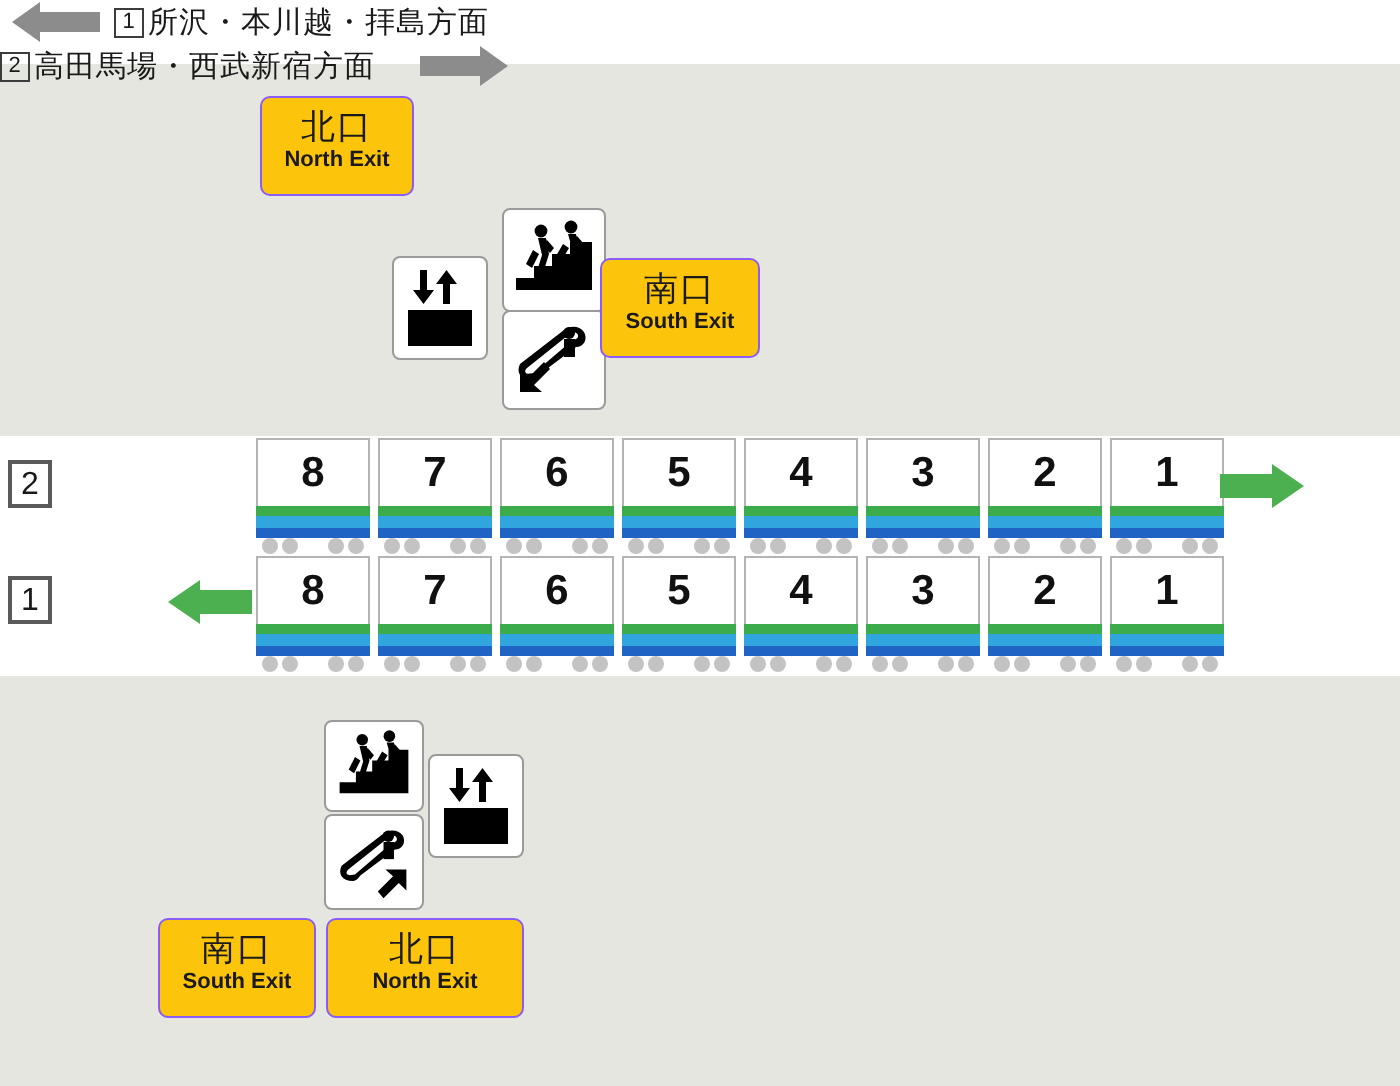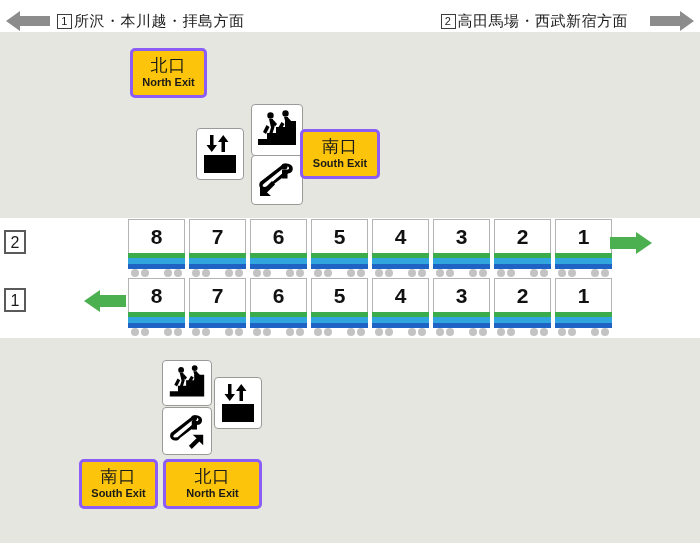--- a/index.html
+++ b/index.html
@@ -15,22 +15,23 @@
     position: relative;
   }
 
   
   .header {
     position: absolute;
     left: 0; top: 0;
     width: 700px; height: 32px;
     background: #ffffff;
     display: flex;
-    align-items: flex-end;
+    align-items: flex-start;
     justify-content: space-between;
+    flex-direction: column;
   }
   .hdr-group {
     display: flex;
     align-items: center;
     gap: 7px;
   }
   .hdr-left { margin-left: 6px; }
   .hdr-right { margin-right: 6px; gap: 22px; }
   .hdr-text {
     font-size: 15px;
@@ -59,21 +60,21 @@
     width: 700px;
   }
   .band-concourse-top { top: 32px; height: 186px; background: #e6e6e1; }
   .band-platform      { top: 218px; height: 120px; background: #ffffff; }
   .band-concourse-bot { top: 338px; height: 205px; background: #e6e6e1; }
 
   
   .exit-sign {
     position: absolute;
     background: #fcc40a;
-    border: 3px solid #8b5cf6;
+    border: 1px solid #8b5cf6;
     border-radius: 5px;
     text-align: center;
     box-sizing: border-box;
     padding-top: 5px;
   }
   .exit-jp {
     font-size: 17px;
     color: #1a1a1a;
     line-height: 19px;
     letter-spacing: 1px;

